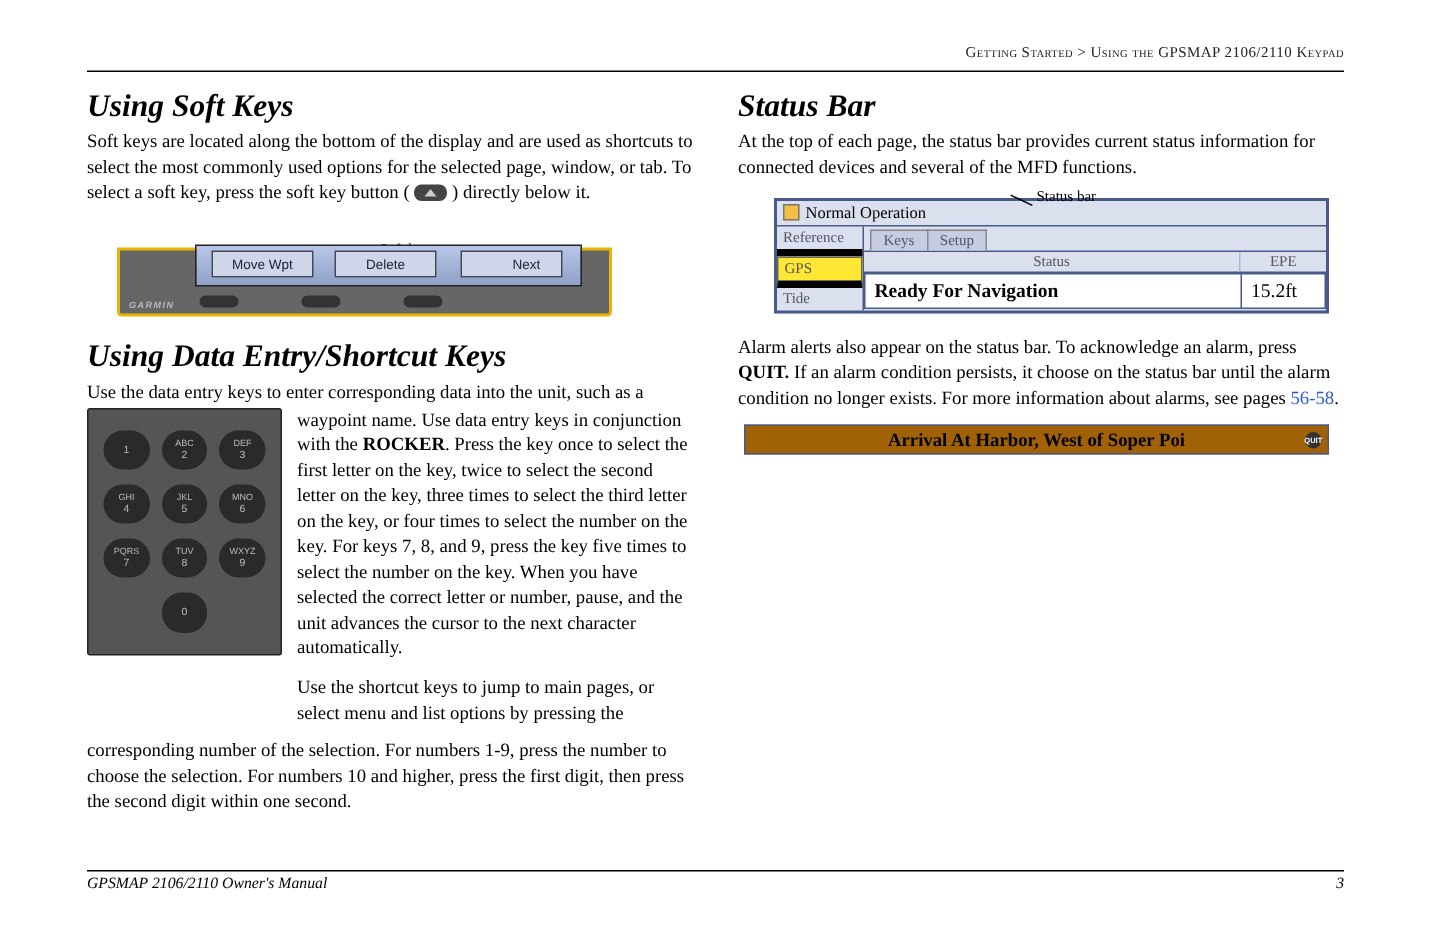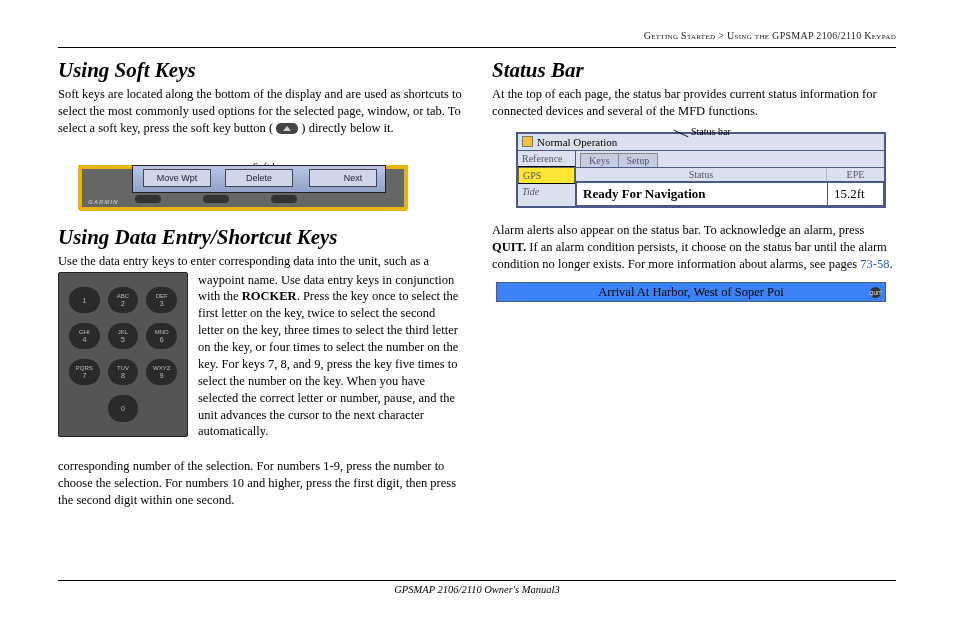--- a/index.html
+++ b/index.html
@@ -72,21 +72,21 @@
   }
   .softkeys-lines {
     position: absolute;
     top: 8px; left: 50px;
     width: 200px; height: 24px;
   }
   .device-strip {
     margin-top: 28px;
     background: #666;
     height: 46px;
-    border: 4px solid #eab308;
+    border: 2px solid #eab308;
     position: relative;
     border-radius: 0 0 3px 3px;
   }
   .device-screen {
     position: absolute;
     left: 50px; top: -4px;
     right: 18px; height: 28px;
     background: linear-gradient(#b8c7e8, #8fa1c8);
     border: 1px solid #222;
   }
@@ -193,22 +193,22 @@
     background: #f2c040;
     border: 1px solid #777;
   }
   .status-row { display: flex; }
   .status-left {
     width: 58px;
     border-right: 1px solid #4a5a88;
     font-size: 10px;
     color: #556;
   }
-  .status-left div { padding: 2px 4px; border-bottom: 1px solid #000000; }
-  .status-left div:last-child { border-bottom: none; font-style: italic; }
+  .status-left div { padding: 2px 4px; border-bottom: 5px solid #000000; }
+  .status-left div:last-child { border-bottom: none; }
   .status-right { flex: 1; }
   .tabs {
     display: flex;
     padding: 2px 4px 0 4px;
     gap: 0;
     border-bottom: 1px solid #4a5a88;
     font-size: 10px;
   }
   .tab {
     padding: 1px 8px;
@@ -245,25 +245,25 @@
   }
   .gps-badge {
     background: #ffe733;
     border: 1px solid #666;
   }
   .alarm-bar {
     margin: 10px 0 0 4px;
     width: 390px;
     height: 20px;
     border: 1px solid #4a5a88;
-    background: #3b82f6;
+    background: #a16207;
     display: flex;
     align-items: center;
     justify-content: center;
-    font-weight: normal;
+    font-weight: bold;
     font-size: 12.5px;
     position: relative;
   }
   .alarm-quit {
     position: absolute;
     right: 4px; top: 4px;
     width: 11px; height: 11px;
     background: #333;
     border-radius: 50%;
     color: #fff;
@@ -274,21 +274,21 @@
     font-family: sans-serif;
   }
   .link { color: #2a5bd7; }
   .bold { font-weight: bold; }
   .footer {
     position: absolute;
     bottom: 26px;
     left: 58px; right: 58px;
     border-top: 1px solid #000;
     display: flex;
-    justify-content: center;
+    justify-content: space-between;
     font-size: 10.5px;
     font-style: italic;
     padding-top: 3px;
   }
   .footer .pg { font-style: italic; }
 </style>
 </head>
 <body>
 
 <div class="page">
@@ -376,20 +376,21 @@
           <div style="visibility:hidden" class="key"></div>
           <div class="key key-wide">
               <span class="num">0</span>
             </div>
           <div style="visibility:hidden" class="key"></div>
         </div>
         <div style="flex:1">
           <p class="body">
             <span>waypoint name. Use data entry keys in conjunction with the </span><span class="bold">ROCKER</span><span>. Press the key once to select the first letter on the key, twice to select the second letter on the key, three times to select the third letter on the key, or four times to select the number on the key. For keys 7, 8, and 9, press the key five times to select the number on the key. When you have selected the correct letter or number, pause, and the unit advances the cursor to the next character automatically.</span>
           </p>
+          <p class="body" style="margin-bottom:0">Use the shortcut keys to jump to main pages, or select menu and list options by pressing the</p>
         </div>
       </div>
       <p class="body">corresponding number of the selection. For numbers 1-9, press the number to choose the selection. For numbers 10 and higher, press the first digit, then press the second digit within one second.</p>
     </div>
 
     <div class="col">
       <h3 class="section">Status Bar</h3>
       <p class="body">At the top of each page, the status bar provides current status information for connected devices and several of the MFD functions.</p>
 
       <div class="status-fig">
@@ -417,21 +418,21 @@
               <div class="status-val-row">
                 <div class="v1">Ready For Navigation</div>
                 <div class="v2">15.2ft</div>
               </div>
             </div>
           </div>
         </div>
       </div>
 
       <p class="body">
-        <span>Alarm alerts also appear on the status bar. To acknowledge an alarm, press </span><span class="bold">QUIT.</span><span> If an alarm condition persists, it choose on the status bar until the alarm condition no longer exists. For more information about alarms, see pages </span><span class="link">73-58</span><span>.</span>
+        <span>Alarm alerts also appear on the status bar. To acknowledge an alarm, press </span><span class="bold">QUIT.</span><span> If an alarm condition persists, it choose on the status bar until the alarm condition no longer exists. For more information about alarms, see pages </span><span class="link">56-58</span><span>.</span>
       </p>
 
       <div class="alarm-bar">
         <span>Arrival At Harbor, West of Soper Poi</span>
         <span class="alarm-quit">QUIT</span>
       </div>
     </div>
   </div>
 </div>
 

